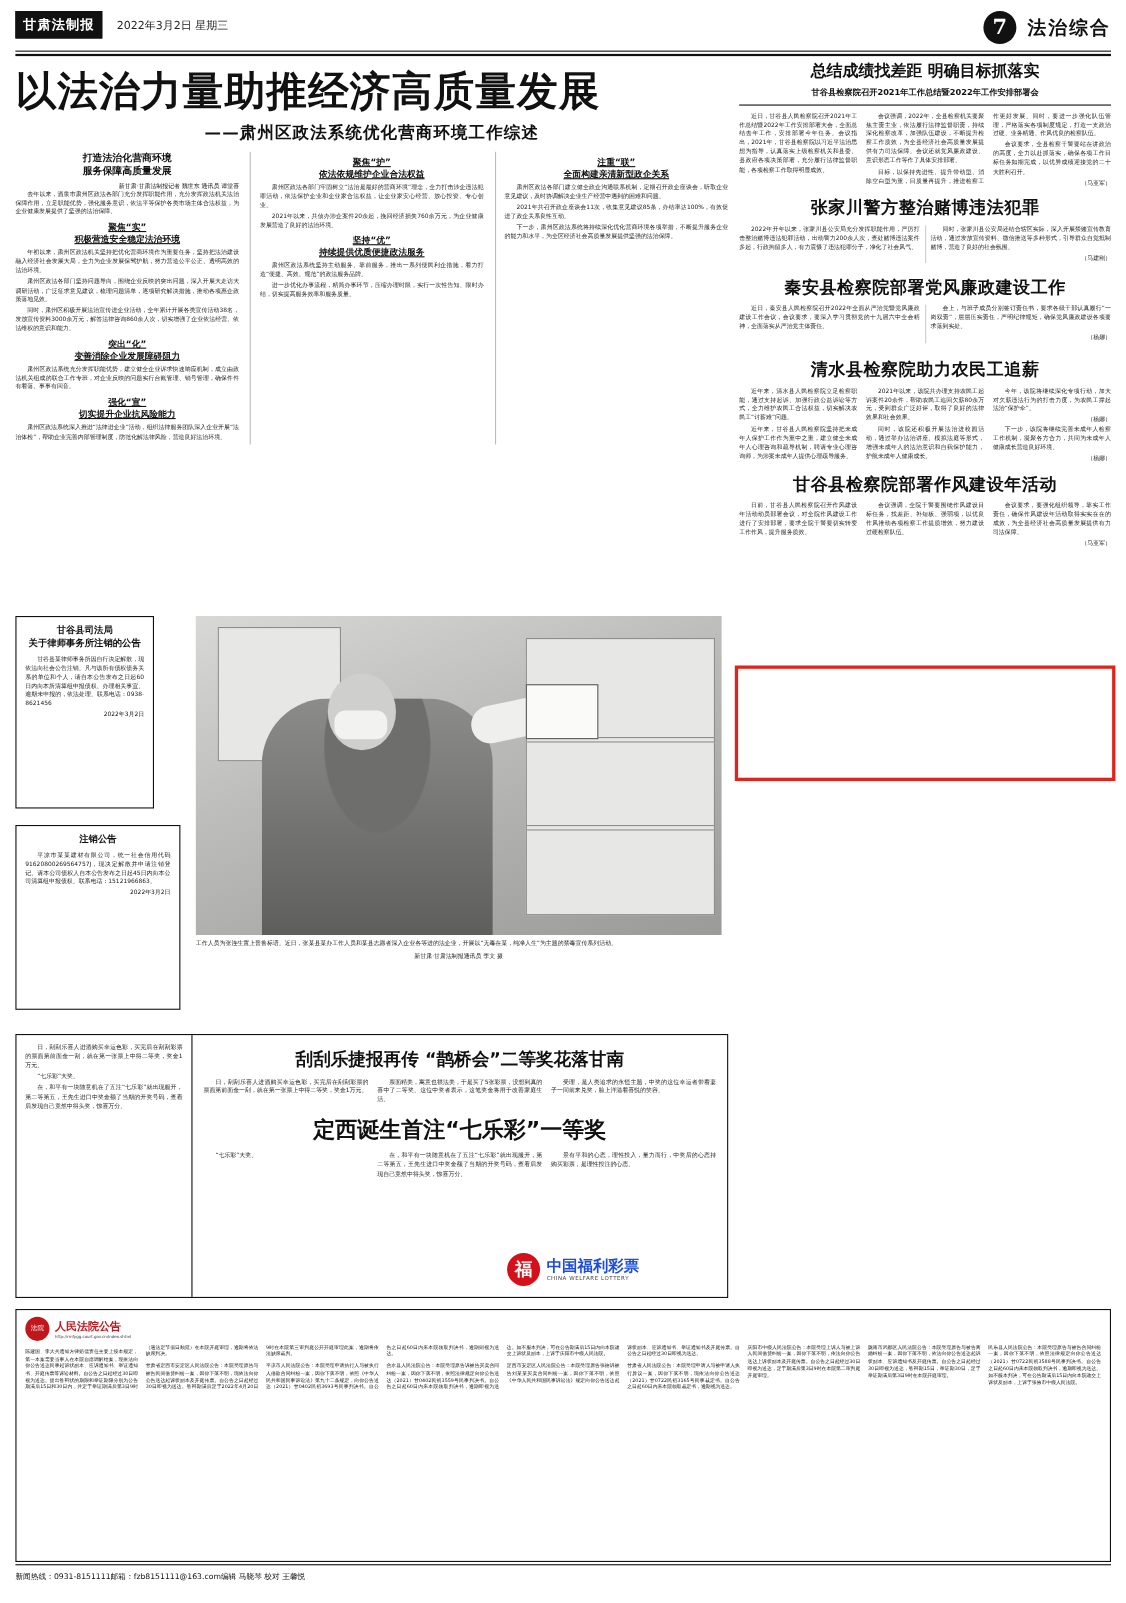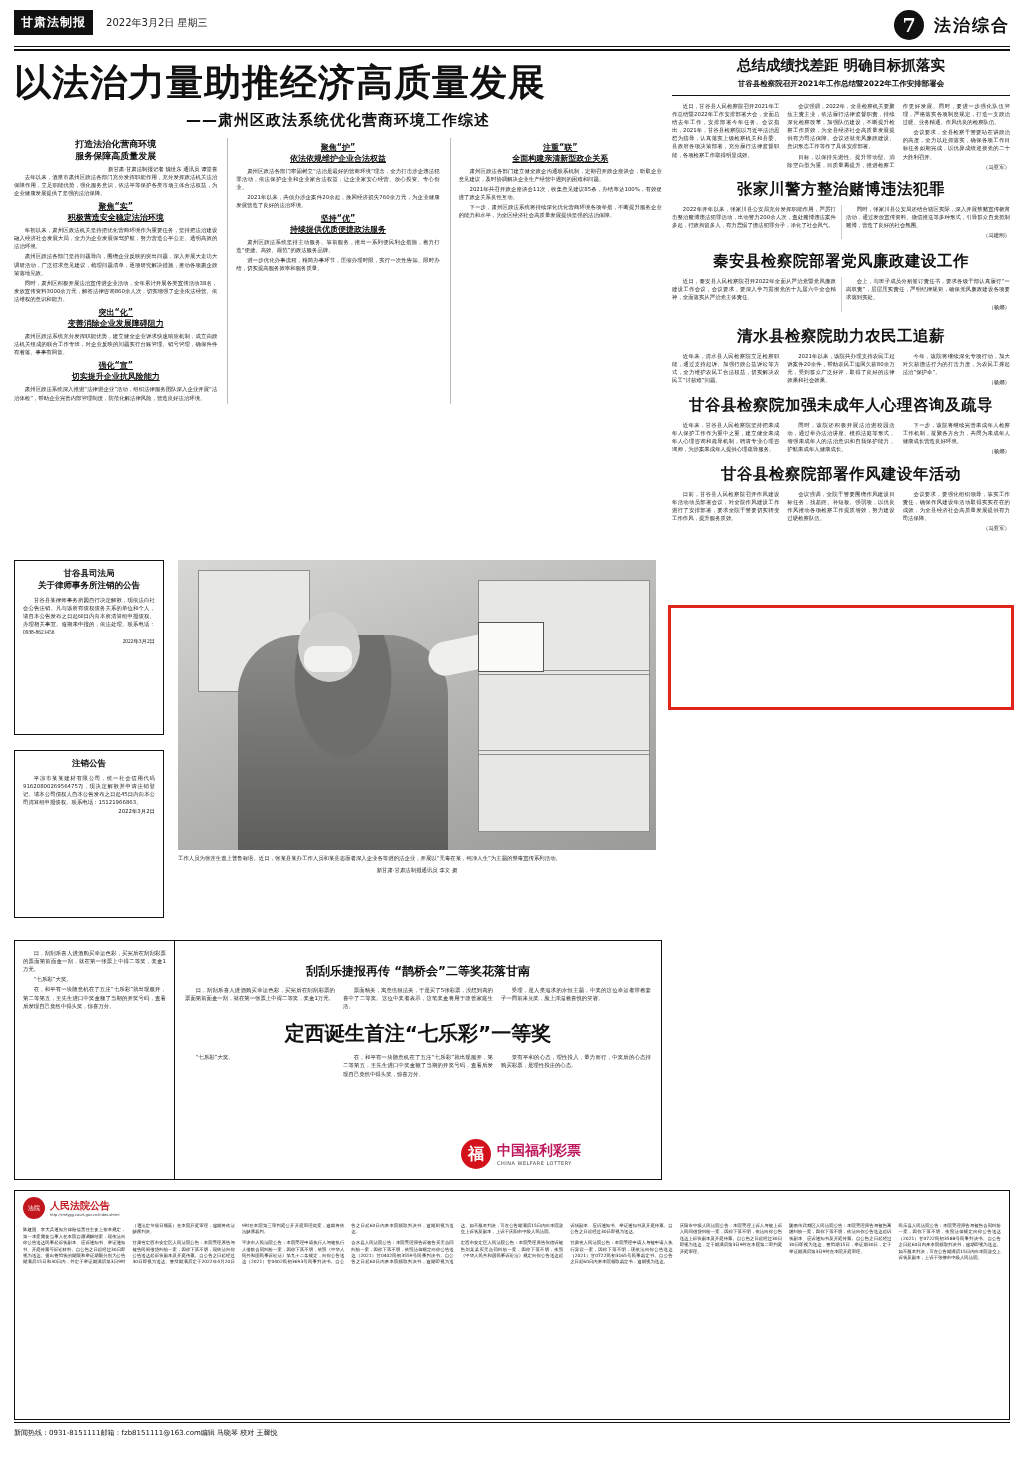--- a/index.html
+++ b/index.html
@@ -87,28 +87,28 @@
   .sec-head{font-size:15.5px;font-weight:bold;text-align:center;margin:8px 0 5px;letter-spacing:0.5px;}
   .hr-thin{border-top:1px solid #111;margin:6px 0;}
 
   .highlight-box{
     position:absolute;left:668px;top:605px;width:346px;height:105px;
     border:3px solid #e1241b;box-sizing:border-box;
   }
 
   
   .lottery{position:absolute;left:14px;top:940px;width:648px;height:240px;border:1px solid #111;box-sizing:border-box;}
-  .lot-title{font-size:12px;font-weight:bold;text-align:center;margin:16px 0 6px;}
+  .lot-title{font-size:16px;font-weight:bold;text-align:center;margin:6px 0 6px;}
   .lot-title2{font-size:20px;font-weight:bold;text-align:center;margin:10px 0 6px;}
   .lot-logo{
     position:absolute;right:10px;bottom:8px;width:190px;height:34px;
     display:flex;align-items:center;gap:6px;
   }
   .lot-badge{width:30px;height:30px;border-radius:50%;background:#d4111a;color:#fff;display:flex;align-items:center;justify-content:center;font-size:16px;font-weight:bold;}
-  .lot-cn{font-size:14px;font-weight:bold;color:#be185d;}
+  .lot-cn{font-size:14px;font-weight:bold;color:#1d4ed8;}
   .lot-en{font-size:5px;color:#444;letter-spacing:0.5px;}
 
   
   .bottom{position:absolute;left:14px;top:1190px;width:996px;height:230px;border:1px solid #111;box-sizing:border-box;padding:6px 8px;}
   .bot-cols{column-count:9;column-gap:7px;font-size:4.4px;line-height:1.45;text-align:justify;}
   .court-logo{display:flex;align-items:center;gap:5px;margin-bottom:4px;}
   .court-seal{width:22px;height:22px;border-radius:50%;background:#c2161d;color:#fff;font-size:6px;display:flex;align-items:center;justify-content:center;text-align:center;line-height:1.05;}
   .court-name{font-size:10px;font-weight:bold;color:#c2161d;}
   .court-url{font-size:3.6px;color:#333;}
 
@@ -183,21 +183,21 @@
 全面构建亲清新型政企关系</div>
         <div class="txt">
           <p>肃州区政法各部门建立健全政企沟通联系机制，定期召开政企座谈会，听取企业意见建议，及时协调解决企业生产经营中遇到的困难和问题。</p>
           <p>2021年共召开政企座谈会11次，收集意见建议85条，办结率达100%，有效促进了政企关系良性互动。</p>
           <p>下一步，肃州区政法系统将持续深化优化营商环境各项举措，不断提升服务企业的能力和水平，为全区经济社会高质量发展提供坚强的法治保障。</p>
         </div>
       </div>
     </div>
   </div>
 
-  <div class="notice" style="position:absolute;left:14px;top:560px;width:150px;height:175px;font-family:Liberation Serif, serif;">
+  <div class="notice" style="position:absolute;left:14px;top:560px;width:126px;height:175px;">
     <h4 style="white-space:pre-line">甘谷县司法局
 关于律师事务所注销的公告</h4>
     <div class="txt">
         <p>甘谷县某律师事务所因自行决定解散，现依法向社会公告注销。凡与该所有债权债务关系的单位和个人，请自本公告发布之日起60日内向本所清算组申报债权、办理相关事宜。逾期未申报的，依法处理。联系电话：0938-8621456</p>
       </div>
     <div class="byline">2022年3月2日</div>
   </div>
 
   <div class="notice" style="position:absolute;left:14px;top:750px;width:150px;height:168px;">
     <h4>注销公告</h4>
@@ -292,21 +292,20 @@
       <div class="sec-head">清水县检察院助力农民工追薪</div>
       <div class="three-col txt">
         <p>近年来，清水县人民检察院立足检察职能，通过支持起诉、加强行政公益诉讼等方式，全力维护农民工合法权益，切实解决农民工“讨薪难”问题。</p>
         <p>2021年以来，该院共办理支持农民工起诉案件20余件，帮助农民工追回欠薪80余万元，受到群众广泛好评，取得了良好的法律效果和社会效果。</p>
         <p>今年，该院将继续深化专项行动，加大对欠薪违法行为的打击力度，为农民工撑起法治“保护伞”。</p>
         <p class="byline">（杨娜）</p>
       </div>
     </div>
 
     <div>
-      <div class="sec-head">甘谷县检察院加强未成年人心理咨询及疏导</div>
       <div class="three-col txt">
         <p>近年来，甘谷县人民检察院坚持把未成年人保护工作作为重中之重，建立健全未成年人心理咨询和疏导机制，聘请专业心理咨询师，为涉案未成年人提供心理疏导服务。</p>
         <p>同时，该院还积极开展法治进校园活动，通过举办法治讲座、模拟法庭等形式，增强未成年人的法治意识和自我保护能力，护航未成年人健康成长。</p>
         <p>下一步，该院将继续完善未成年人检察工作机制，凝聚各方合力，共同为未成年人健康成长营造良好环境。</p>
         <p class="byline">（杨娜）</p>
       </div>
     </div>
 
     <div>
       <div class="sec-head">甘谷县检察院部署作风建设年活动</div>

